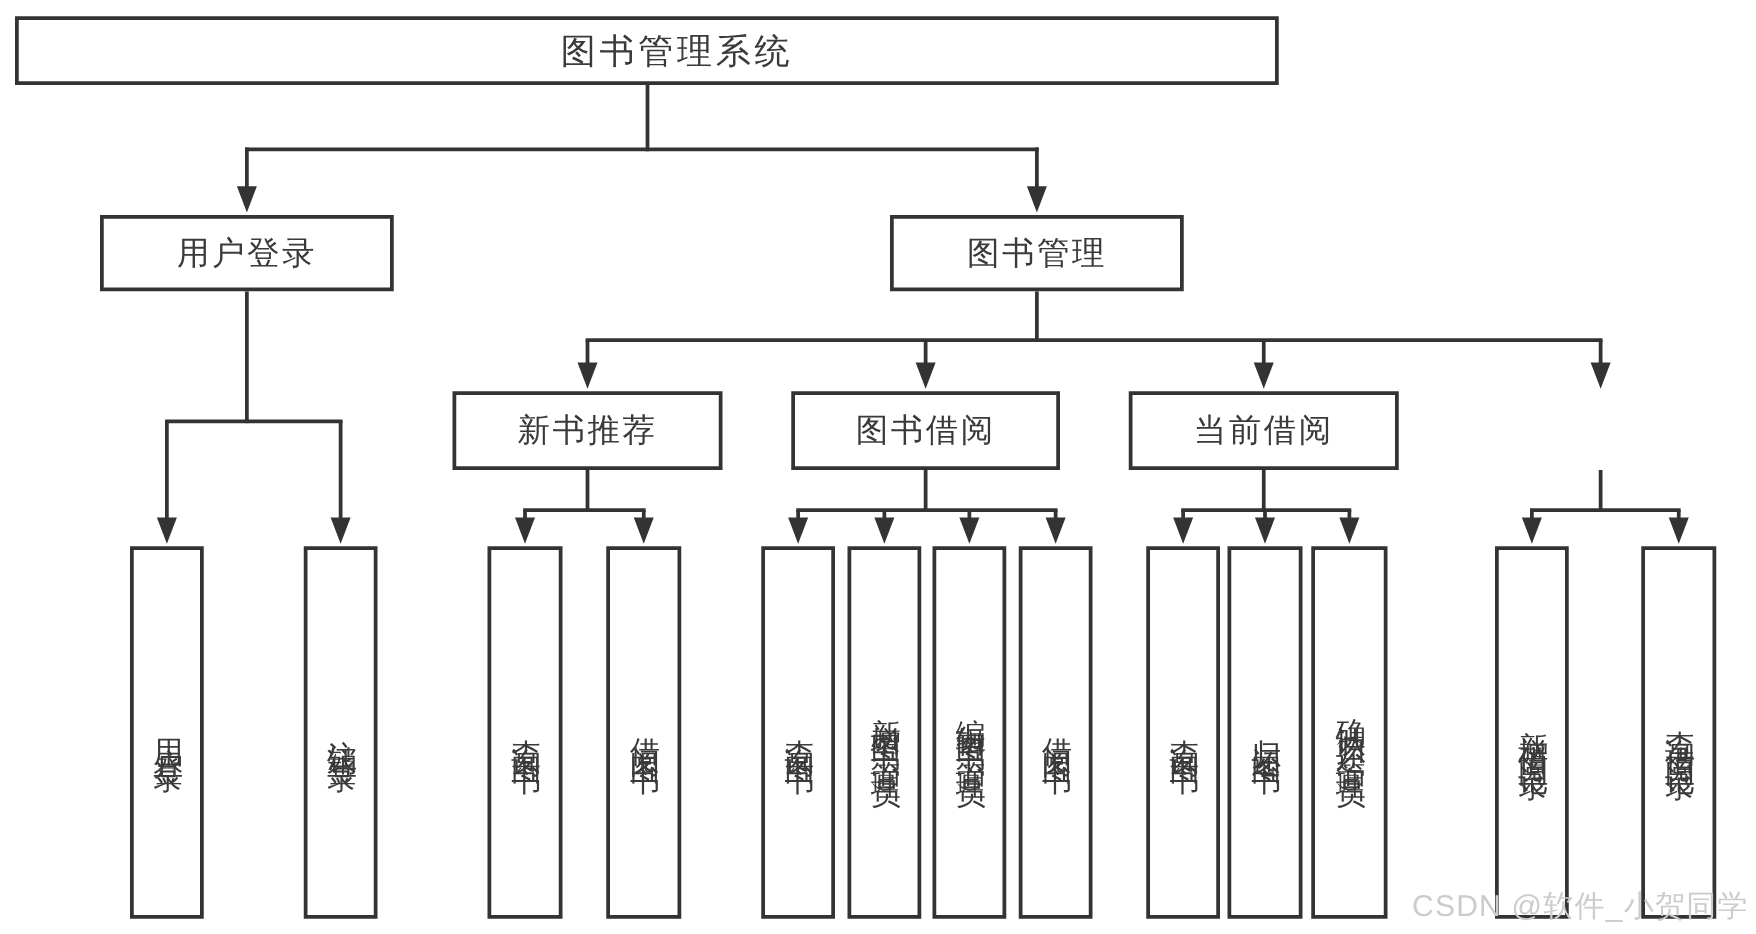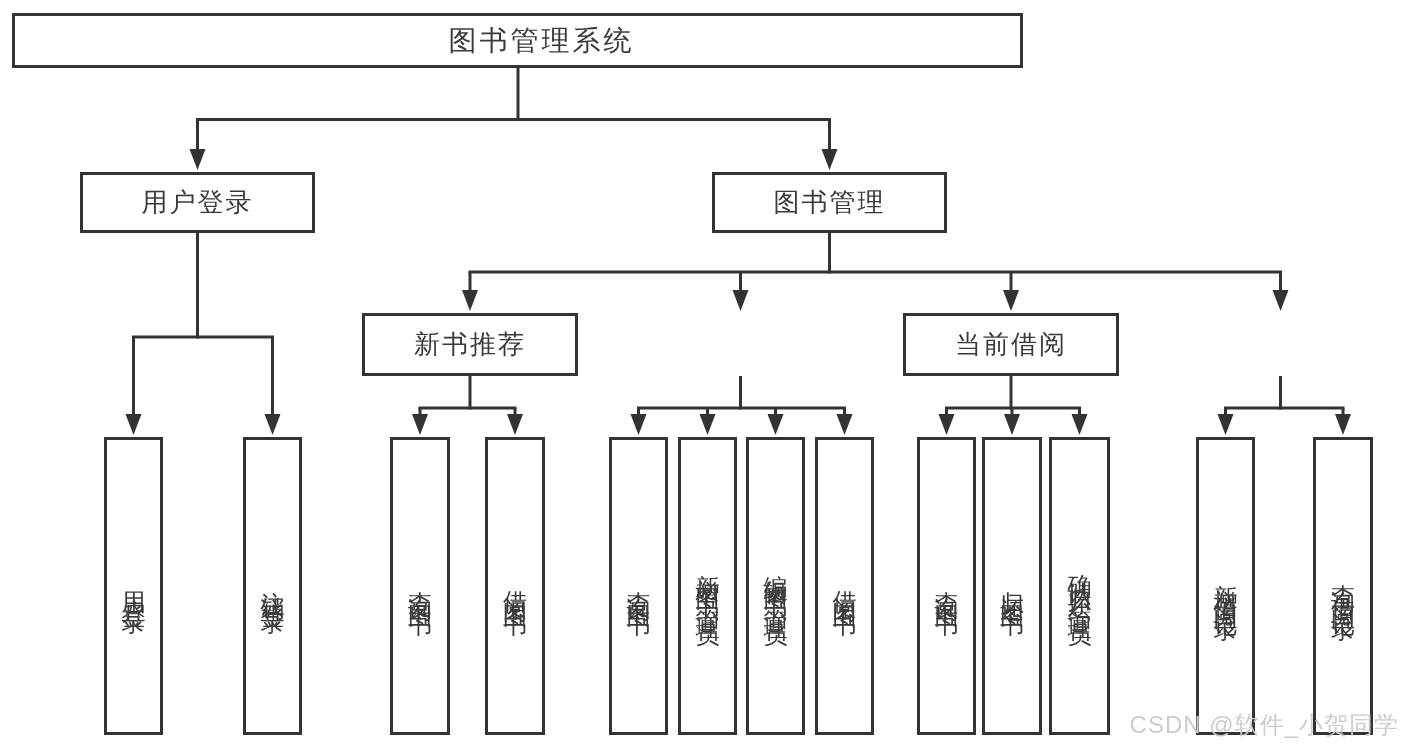--- a/index.html
+++ b/index.html
@@ -114,20 +114,23 @@
   <div class="node hbox n-user-login">
     <span class="lbl">用户登录</span>
   </div>
   <div class="node hbox n-new-book">
     <span class="lbl">新书推荐</span>
   </div>
 
   <div class="node hbox n-book-mgmt">
     <span class="lbl">图书管理</span>
   </div>
+  <div class="node hbox n-book-borrow">
+    <span class="lbl">图书借阅</span>
+  </div>
   <div class="node hbox n-current">
     <span class="lbl">当前借阅</span>
   </div>
 
   <div class="node vbox leaf n-l1">
     <span class="lbl">用户登录</span>
   </div>
   <div class="node vbox leaf n-l2">
     <span class="lbl">注销登录</span>
   </div>

